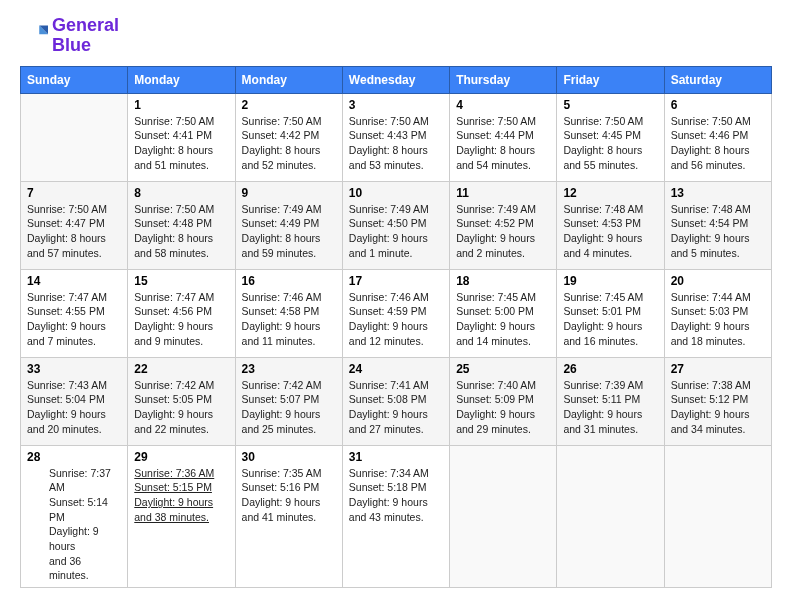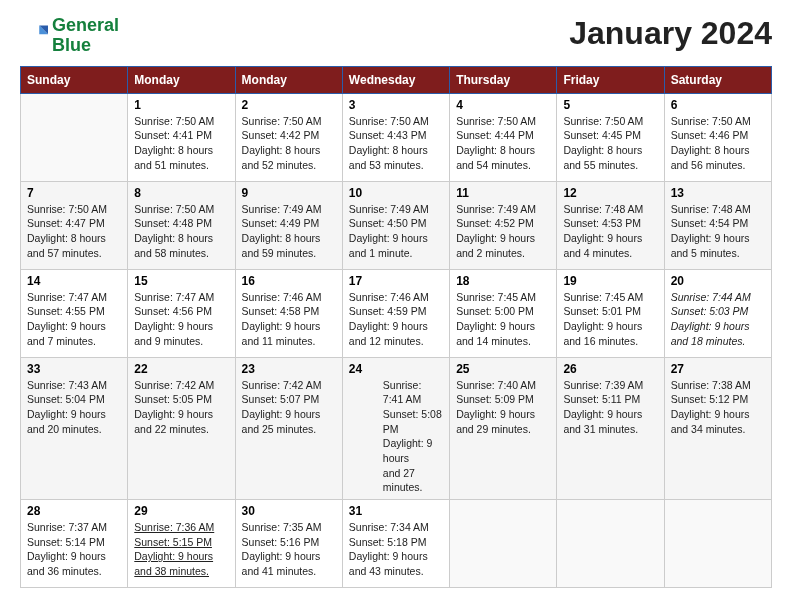--- a/index.html
+++ b/index.html
@@ -17,21 +17,21 @@
       margin-bottom: 10px;
     }
     .logo {
       display: flex;
       align-items: center;
       gap: 4px;
     }
     .logo-text {
       font-size: 18px;
       font-weight: bold;
-      color: #15803d;
+      color: #6d28d9;
       line-height: 1.1;
     }
     .logo-text span { display: block; }
     .logo-icon {
       width: 28px;
       height: 28px;
     }
     .title-area {
       text-align: right;
     }
@@ -44,21 +44,21 @@
     .location-title {
       font-size: 15px;
       color: #444;
     }
     table {
       width: 100%;
       border-collapse: collapse;
       font-size: 11px;
     }
     thead tr th {
-      background-color: #7f1d1d;
+      background-color: #3b82f6;
       color: #fff;
       text-align: left;
       padding: 6px 6px;
       font-size: 12px;
       font-weight: bold;
       border: 1px solid #2a5caa;
     }
     tbody tr {
       background: #fff;
     }
@@ -94,21 +94,20 @@
     <svg class="logo-icon" viewBox="0 0 32 32" xmlns="http://www.w3.org/2000/svg">
       <polygon points="22,4 32,4 32,14" fill="#2a5caa"></polygon>
       <polygon points="22,4 32,14 22,14" fill="#4a90d9"></polygon>
     </svg>
     <div class="logo-text">
       <span>General</span>
       <span>Blue</span>
     </div>
   </div>
   <div class="title-area">
-    <div class="month-title">January 2024</div>
   </div>
 </div>
 
 <table>
   <thead>
     <tr>
     <th>Sunday</th>
         <th>Monday</th>
         <th>Monday</th>
         <th>Wednesday</th>
@@ -252,21 +251,21 @@
         </td>
         <td>
           <div class="day-num">19</div>
           <div class="cell-text" style="white-space: pre-line;">Sunrise: 7:45 AM
 Sunset: 5:01 PM
 Daylight: 9 hours
 and 16 minutes.</div>
         </td>
         <td>
           <div class="day-num">20</div>
-          <div class="cell-text" style="white-space: pre-line; font-style: italic;">Sunrise: 7:44 AM
+          <div class="cell-text" style="white-space: pre-line;">Sunrise: 7:44 AM
 Sunset: 5:03 PM
 Daylight: 9 hours
 and 18 minutes.</div>
         </td>
       </tr>
       <tr>
         <td>
           <div class="day-num">33</div>
           <div class="cell-text" style="white-space: pre-line;">Sunrise: 7:43 AM
 Sunset: 5:04 PM
@@ -282,21 +281,21 @@
         </td>
         <td>
           <div class="day-num">23</div>
           <div class="cell-text" style="white-space: pre-line;">Sunrise: 7:42 AM
 Sunset: 5:07 PM
 Daylight: 9 hours
 and 25 minutes.</div>
         </td>
         <td>
           <div class="day-num">24</div>
-          <div class="cell-text" style="white-space: pre-line; margin-left: 34px;">Sunrise: 7:41 AM
+          <div class="cell-text" style="white-space: pre-line;">Sunrise: 7:41 AM
 Sunset: 5:08 PM
 Daylight: 9 hours
 and 27 minutes.</div>
         </td>
         <td>
           <div class="day-num">25</div>
           <div class="cell-text" style="white-space: pre-line;">Sunrise: 7:40 AM
 Sunset: 5:09 PM
 Daylight: 9 hours
 and 29 minutes.</div>
@@ -312,21 +311,21 @@
           <div class="day-num">27</div>
           <div class="cell-text" style="white-space: pre-line;">Sunrise: 7:38 AM
 Sunset: 5:12 PM
 Daylight: 9 hours
 and 34 minutes.</div>
         </td>
       </tr>
       <tr>
         <td>
           <div class="day-num">28</div>
-          <div class="cell-text" style="white-space: pre-line;">Sunrise: 7:37 AM
+          <div class="cell-text" style="white-space: pre-line; margin-left: 22px;">Sunrise: 7:37 AM
 Sunset: 5:14 PM
 Daylight: 9 hours
 and 36 minutes.</div>
         </td>
         <td>
           <div class="day-num">29</div>
           <div class="cell-text" style="white-space: pre-line; text-decoration: underline;">Sunrise: 7:36 AM
 Sunset: 5:15 PM
 Daylight: 9 hours
 and 38 minutes.</div>

